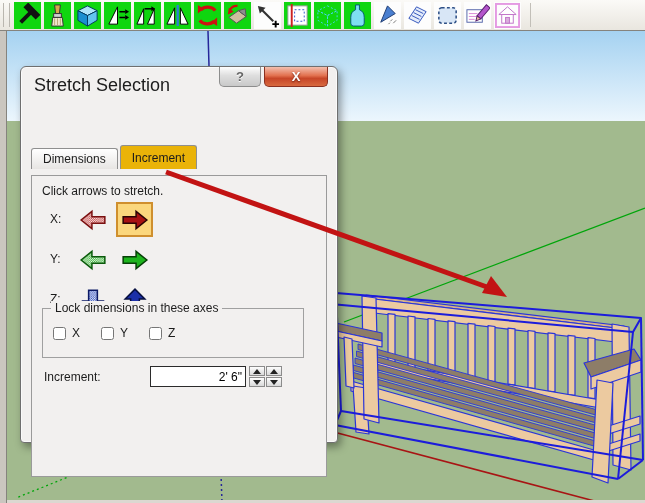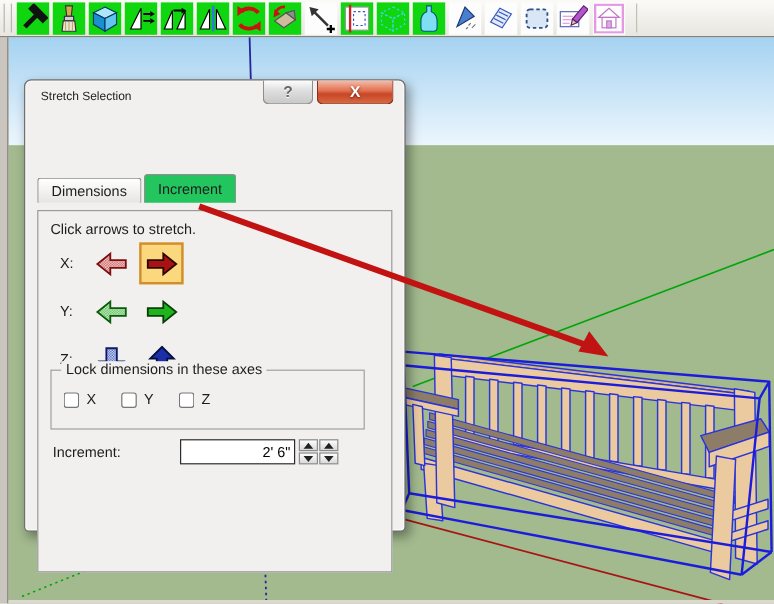--- a/index.html
+++ b/index.html
@@ -28,35 +28,35 @@
 
   
   .scene { position:absolute; left:0; top:0; z-index:1; }
   .overlay { position:absolute; left:0; top:0; z-index:40; pointer-events:none; }
 
   
   .dialog { position:absolute; left:20px; top:66px; width:318px; height:377px;
     background:#f2f0ef; border:1px solid #6f6f6f; border-radius:6px 6px 4px 4px;
     box-shadow:0 0 0 1px #fafafa inset, 3px 4px 9px rgba(0,0,0,.38); z-index:30;
     font-size:12px; color:#1c1c1c; }
-  .dlg-title { position:absolute; left:13px; top:8px; font-size:10px; }
+  .dlg-title { position:absolute; left:13px; top:8px; font-size:18px; }
   .cap-btn { position:absolute; top:0; height:20px; border:1px solid #8d8d8d;
     border-top:none; border-radius:0 0 5px 5px; text-align:center;
     font-weight:bold; cursor:pointer; line-height:19px; }
   .help-btn { right:76px; width:42px;
     background:linear-gradient(#fefefe,#dedede 45%,#c9c9c9); color:#666;
     font-size:13px; text-shadow:0 1px 0 #fff; }
   .close-btn { right:9px; width:64px; border-color:#8a3020;
     background:linear-gradient(#f3bfae,#e2714f 45%,#c74628 60%,#d8693f);
     color:#fff; font-size:13px; text-shadow:0 1px 2px #6b1d0d; }
   .tabs { position:absolute; left:10px; top:39px; height:22px; display:flex;margin-top:42px; }
   .tab { padding:3px 11px 2px; margin-right:2px; border:1px solid #8f8f8f;
     border-bottom:none; border-radius:3px 3px 0 0; cursor:pointer;
     background:linear-gradient(#ffffff,#e7e5e3); height:21px; }
-  .tab.active { background:#22c55e; height:24px; margin-top:-3px;
+  .tab.active { background:#eab308; height:24px; margin-top:-3px;
     padding-top:5px; position:relative; z-index:2; }
   .tabpage { position:absolute; left:10px; top:60px; width:296px; height:302px;
     border:1px solid #9a9a9a; background:#f2f0ef;margin-top:48px; }
   .instr { position:absolute; left:10px; top:8px; }
 
   .axisrow { position:absolute; left:0; width:100%; height:38px; }
   .axisrow .lbl { position:absolute; left:18px; top:10px; }
   .slot { position:absolute; top:0; width:37px; height:35px; display:flex;
     align-items:center; justify-content:center; cursor:pointer; }
   .slot.neg { left:42px; } .slot.pos { left:84px; }

